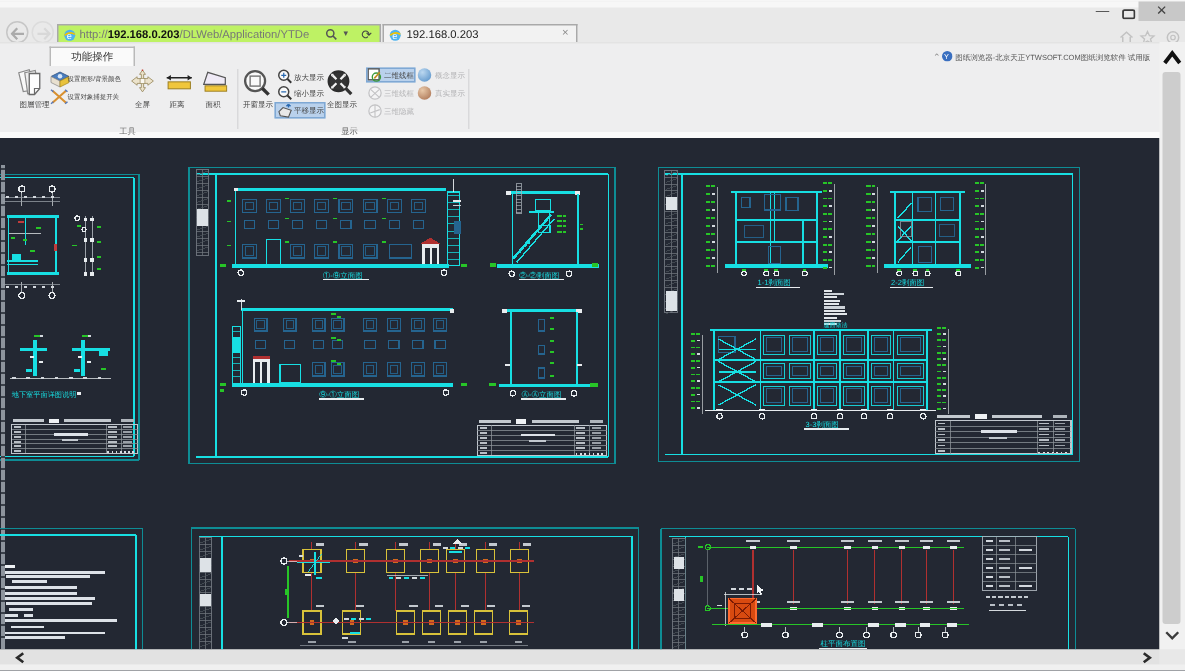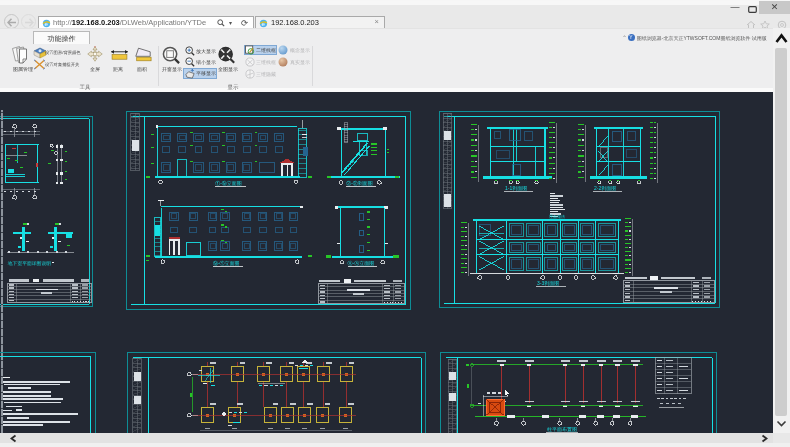--- a/index.html
+++ b/index.html
@@ -1,20 +1,20 @@
 <!DOCTYPE html>
 <html><head><meta charset="utf-8">
 <style>
 * { margin:0; padding:0; box-sizing:border-box; }
 html,body { width:790px; height:447px; overflow:hidden; }
 body { font-family:"Liberation Sans", sans-serif; position:relative; background:#e9e9e9; }
 .abs { position:absolute; }
 #chrome { position:absolute; left:0; top:0; width:790px; height:28px; background:#e9e9e9; border-top:1px solid #f6f6f6; }
 .navbtn { position:absolute; border-radius:50%; border:1px solid #c6c6c6; }
-#addr { position:absolute; left:38px; top:14.5px; width:216px; height:13.5px; background:#ffffff; border:1px solid #a9a9a9; font-size:7.5px; line-height:12px; color:#777; white-space:nowrap; overflow:hidden; }
+#addr { position:absolute; left:38px; top:14.5px; width:216px; height:13.5px; background:#bef264; border:1px solid #a9a9a9; font-size:7.5px; line-height:12px; color:#777; white-space:nowrap; overflow:hidden; }
 #tab { position:absolute; left:255px; top:14.5px; width:130px; height:13.5px; background:#f2f2f2; border:1px solid #a9a9a9; border-bottom:none; font-size:7.5px; color:#222; }
 .winbtn { position:absolute; top:0; color:#444; font-size:9px; text-align:center; }
 #ribbon { position:absolute; left:0; top:28px; width:790px; height:64px; background:#eeeeef; border-top:1px solid #e3e3e3; }
 #ribtab1 { position:absolute; left:33px; top:1.5px; width:57px; height:13.5px; background:#fafafa; border:1px solid #b9b9b9; border-bottom:none; font-size:7px; color:#333; text-align:center; line-height:13px; }
 #ribstrip { position:absolute; left:0; top:59px; width:790px; height:5px; background:#fafafa; }
 .sep { position:absolute; top:17px; width:1px; height:40px; background:#d9d9db; }
 .glabel { position:absolute; top:55px; font-size:5.5px; color:#666; width:60px; text-align:center; }
 .ilabel { position:absolute; font-size:5px; color:#444; white-space:nowrap; }
 .slabel { position:absolute; font-size:4.3px; color:#444; white-space:nowrap; }
 .hl { background:#b9d1ec; border:1px solid #7fa8d4; }

